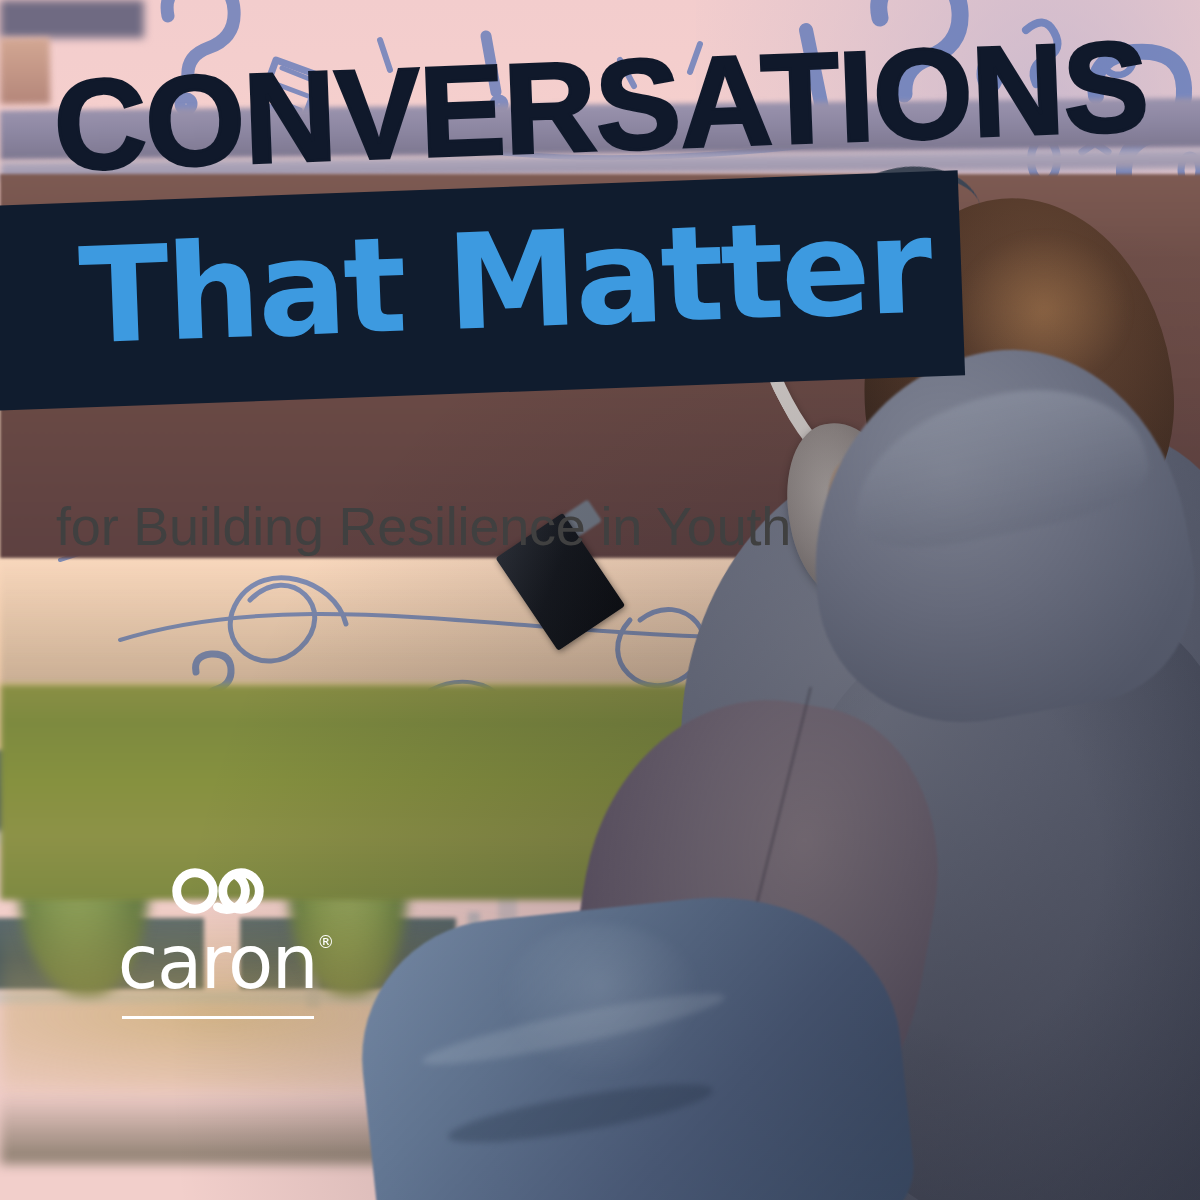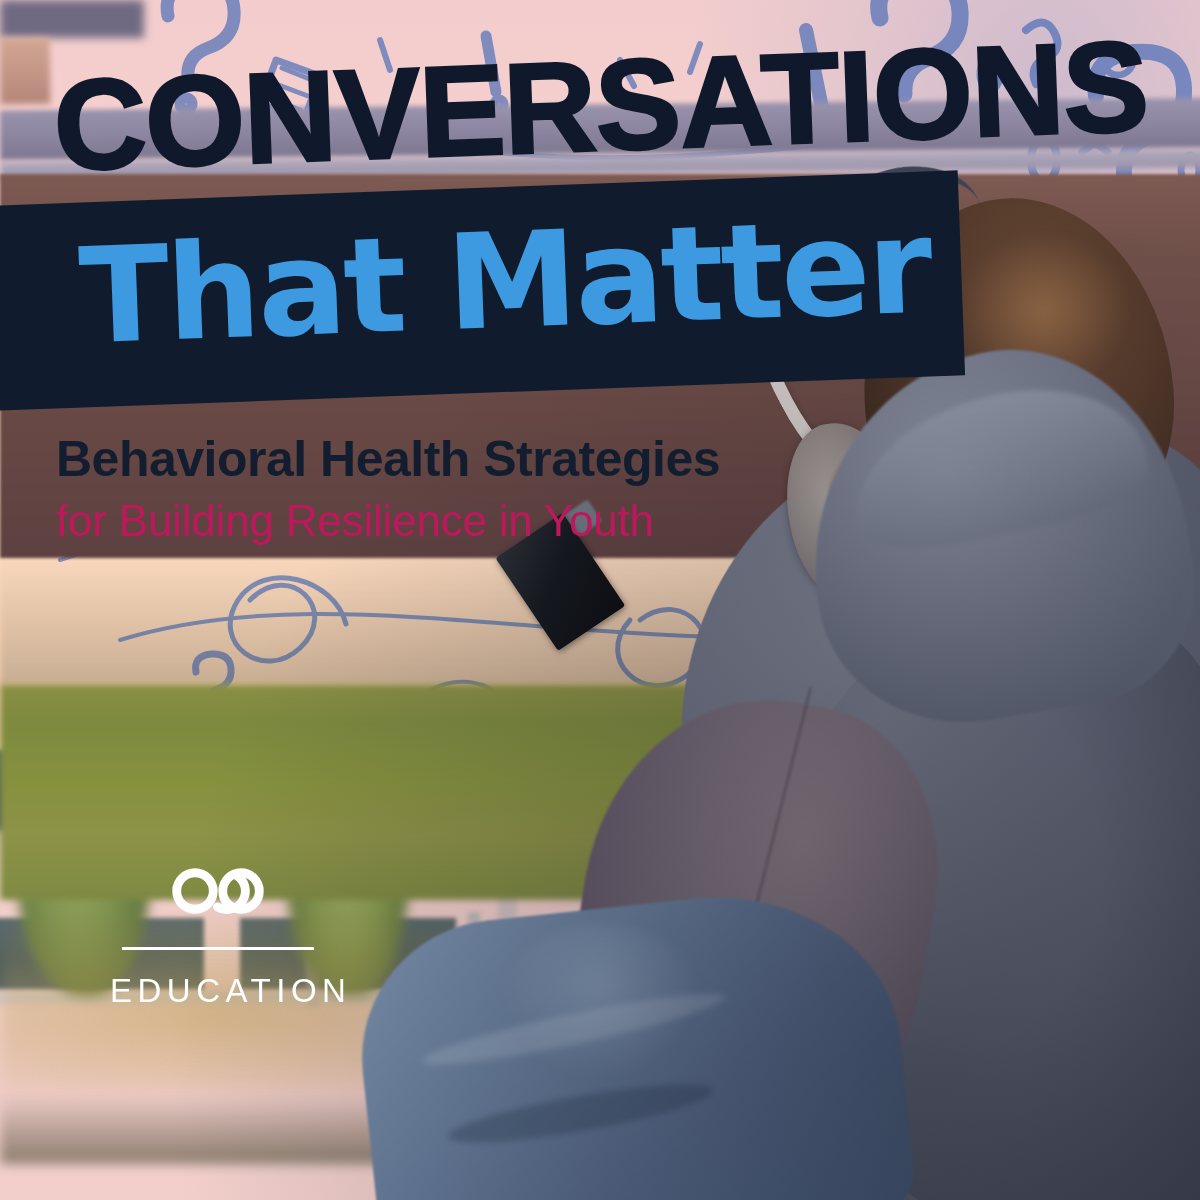--- a/index.html
+++ b/index.html
@@ -272,23 +272,23 @@
   .sub1{
     position:absolute;left:56px;top:432px;
     font-size:50px;line-height:1.08;
     font-weight:700;
     color:#121d2f;
     letter-spacing:-.5px;
     white-space:nowrap;
   }
   .sub2{
     position:absolute;left:56px;top:497px;
-    font-size:44px;line-height:1.08;
+    font-size:54px;line-height:1.08;
     font-weight:400;
-    color:#be185d;
+    color:#404040;
     letter-spacing:-.2px;
     white-space:nowrap;
   }
 
   
   .logo{position:absolute;left:110px;top:855px;width:215px;text-align:center;}
   .logo-mark{width:118px;height:72px;margin:0 auto 2px;display:block;}
   .logo-word{
     font-size:74px;line-height:.9;font-weight:400;color:#fff;
     letter-spacing:-1.5px;position:relative;display:inline-block;
@@ -449,28 +449,29 @@
   </div>
 
   <div class="layer vignette"></div>
 
   <div class="title-main">CONVERSATIONS</div>
 
   <div class="banner">
     <div class="banner-text">That Matter</div>
   </div>
 
-  <div class="sub1">Behavioral Health Strategies</div>
   <div class="sub2">for Building Resilience in Youth</div>
 
   <div class="logo">
     <svg class="logo-mark" viewBox="0 0 200 122" aria-hidden="true">
       <g fill="none" stroke="#ffffff" stroke-width="15" stroke-linecap="round">
         <path d="M92 61 a31 31 0 1 1 -31 -31 a31 31 0 0 1 31 31 z"></path>
         <path d="M170 61 a31 31 0 1 1 -31 -31 a31 31 0 0 1 31 31 z"></path>
         <path d="M99 88 a31 31 0 0 0 32 -54" stroke-width="15"></path>
       </g>
     </svg>
+    <div class="logo-word">
+      <span>caron</span><span class="logo-reg">®</span>
+    </div>
     <div class="logo-rule"></div>
-    <div class="logo-sub1">EDUCATION</div>
   </div>
 
 </div>
 
 </body></html>

